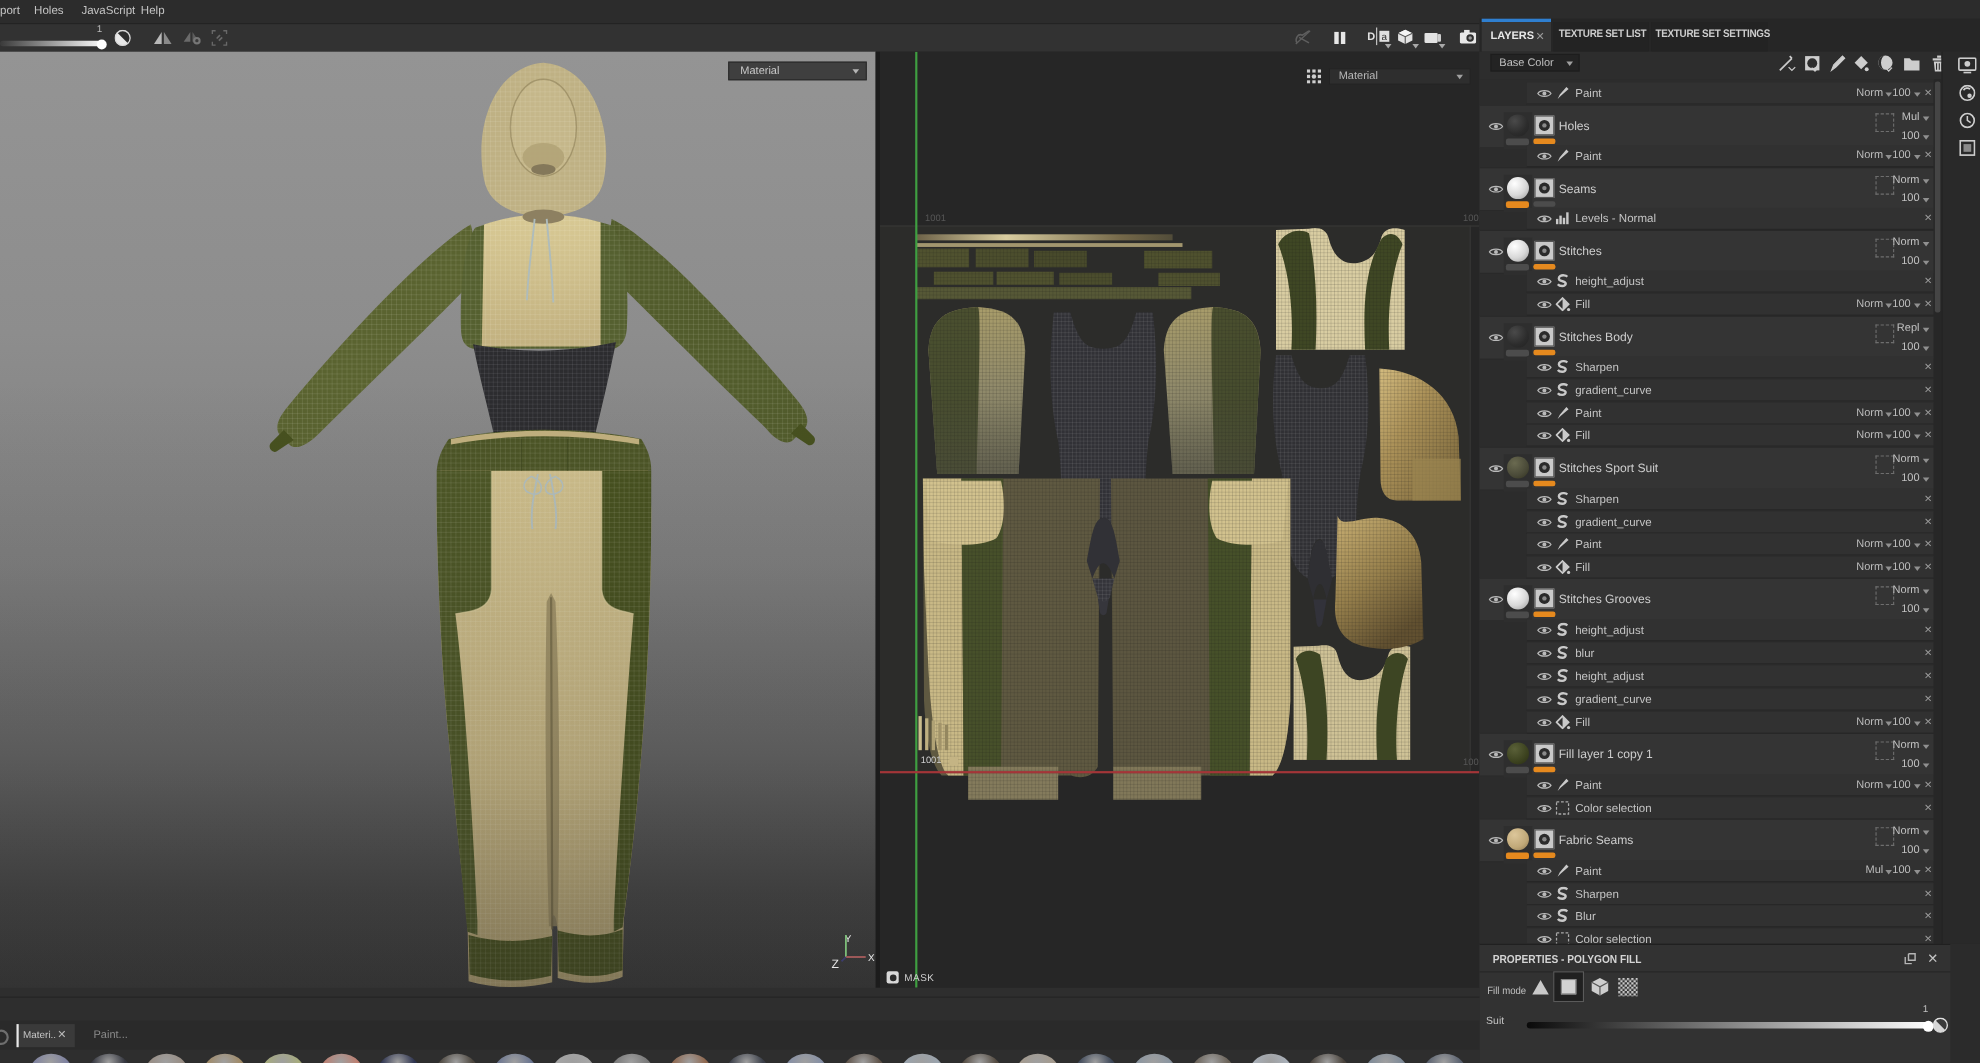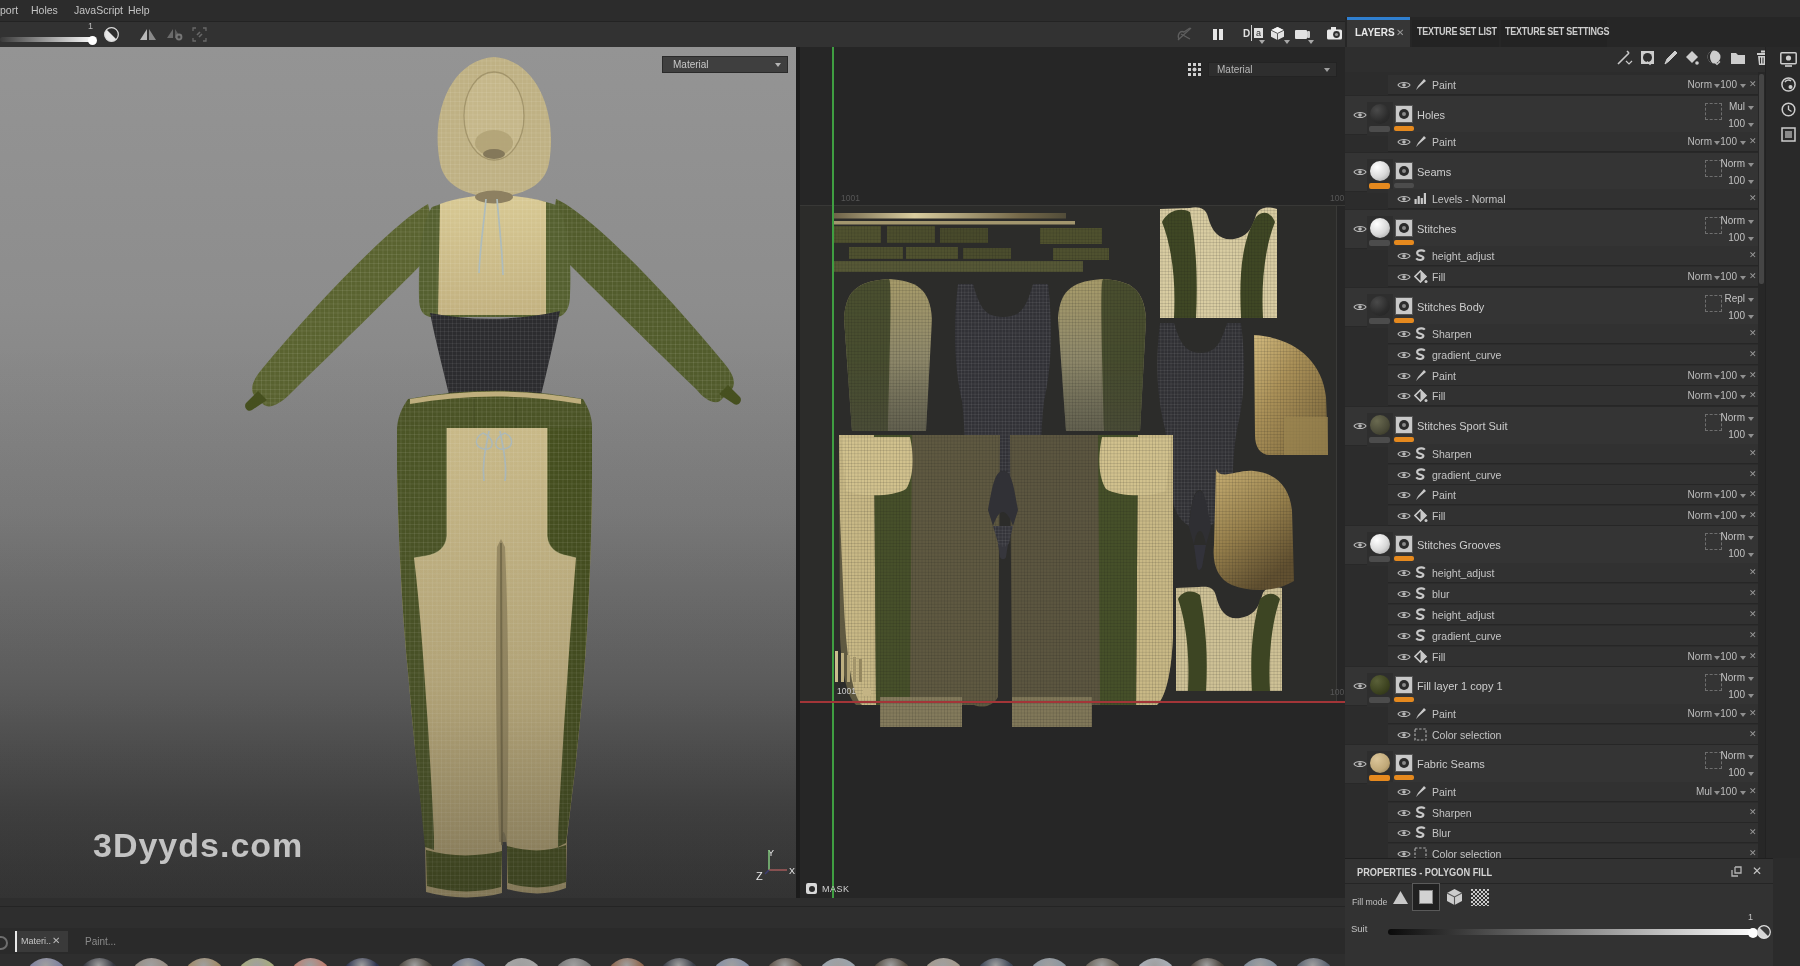--- a/index.html
+++ b/index.html
@@ -152,21 +152,20 @@
 <path d="M505,386 c9,5 9,14 -1,16 c-10,2 -12,-10 1,-16" stroke="#b2bfbf" stroke-width="1.4" fill="none"></path>
 
 <path d="M426,803 C450,810 478,810 502,804 L501,840 C478,846 452,846 427,839 Z" fill="#49521f"></path>
 <path d="M426,803 C450,810 478,810 502,804 L501,840 C478,846 452,846 427,839 Z" fill="url(#wf)"></path>
 <path d="M507,799 C528,805 548,805 566,798 L566,835 C548,842 528,842 508,836 Z" fill="#49521f"></path>
 <path d="M507,799 C528,805 548,805 566,798 L566,835 C548,842 528,842 508,836 Z" fill="url(#wf)"></path>
 
 <rect x="0" y="0" width="796" height="851" fill="url(#fall)"></rect>
 </svg>
 
- <div class="ab" style="left:93px;top:779px;font-size:34px;font-weight:bold;color:#c3c3c3;letter-spacing:1px;">3Dyyds.com</div>
  <div class="ab" style="left:662px;top:9px;width:126px;height:17px;background:#3f3f3f;border:1px solid #2a2a2a;">
    <div class="ab" style="left:10px;top:2px;font-size:10px;color:#c9c9c9;">Material</div>
    <div class="ab" style="right:6px;top:6px;width:0;height:0;border-left:3.5px solid transparent;border-right:3.5px solid transparent;border-top:4.5px solid #b5b5b5;"></div>
  </div>
  <svg class="ab" style="left:748px;top:795px;" width="48" height="56" viewBox="0 0 48 56">
    <text x="20" y="14" font-size="9" fill="#e8e8e8" font-family="Liberation Sans">Y</text>
    <line x1="21" y1="8" x2="21" y2="28" stroke="#7ec07a" stroke-width="1.6"></line>
    <line x1="21" y1="28" x2="39" y2="28" stroke="#9c5858" stroke-width="1.6"></line>
    <text x="41" y="32" font-size="9" fill="#e8e8e8" font-family="Liberation Sans">X</text>
    <line x1="21" y1="28" x2="17" y2="32" stroke="#3c3c6e" stroke-width="1.6"></line>
@@ -347,20 +346,26 @@
  <div class="ab" style="left:0;top:17px;width:455px;height:30px;background:#262626;">
    <div class="ab" style="left:2px;top:0;width:63px;height:30px;background:#363636;border-top:3px solid #2f7fd0;">
      <div class="ab" style="left:8px;top:7px;font-size:10px;font-weight:bold;color:#e8e8e8;">LAYERS</div>
      <div class="ab" style="left:49px;top:7px;font-size:10px;color:#9a9a9a;">✕</div>
    </div>
    <div class="ab" style="left:67px;top:3px;width:87px;height:27px;background:#232323;"></div>
    <div class="ab" style="left:72px;top:9px;font-size:10px;font-weight:bold;color:#cdcdcd;letter-spacing:-0.3px;transform:scaleX(0.9);transform-origin:0 0;white-space:nowrap;">TEXTURE SET LIST</div>
    <div class="ab" style="left:156px;top:3px;width:106px;height:27px;background:#232323;"></div>
    <div class="ab" style="left:160px;top:9px;font-size:10px;font-weight:bold;color:#cdcdcd;letter-spacing:-0.3px;transform:scaleX(0.9);transform-origin:0 0;white-space:nowrap;">TEXTURE SET SETTINGS</div>
  </div>
+ <div class="ab" style="left:0;top:47px;width:455px;height:25px;background:#2d2d2d;">
+   <div class="ab" style="left:10px;top:2px;width:81px;height:16px;background:#232323;border:1px solid #1d1d1d;">
+     <div class="ab" style="left:7px;top:2px;font-size:10px;color:#c0c0c0;">Base Color</div>
+     <div class="ab" style="right:5px;top:6px;width:0;height:0;border-left:3.5px solid transparent;border-right:3.5px solid transparent;border-top:4.5px solid #a0a0a0;"></div>
+   </div>
+ </div>
 
  <svg class="ab" style="left:271px;top:49px;" width="180" height="18" viewBox="0 0 180 18">
   <g stroke="#c9c9c9" stroke-width="1.6" fill="none">
     <path d="M2,15 L13,4 M11,2 l2,2"></path>
     <path d="M10,12 l3,3 l3,-3" stroke-width="1.2"></path>
   </g>
   <g transform="translate(24,0)">
     <rect x="1" y="2" width="13" height="13" fill="#cdcdcd"></rect>
     <circle cx="7.5" cy="8.5" r="4.5" fill="#2d2d2d"></circle>
     <path d="M7,12.5 l3,3 l3,-3" stroke="#cdcdcd" stroke-width="1.2" fill="none"></path>

